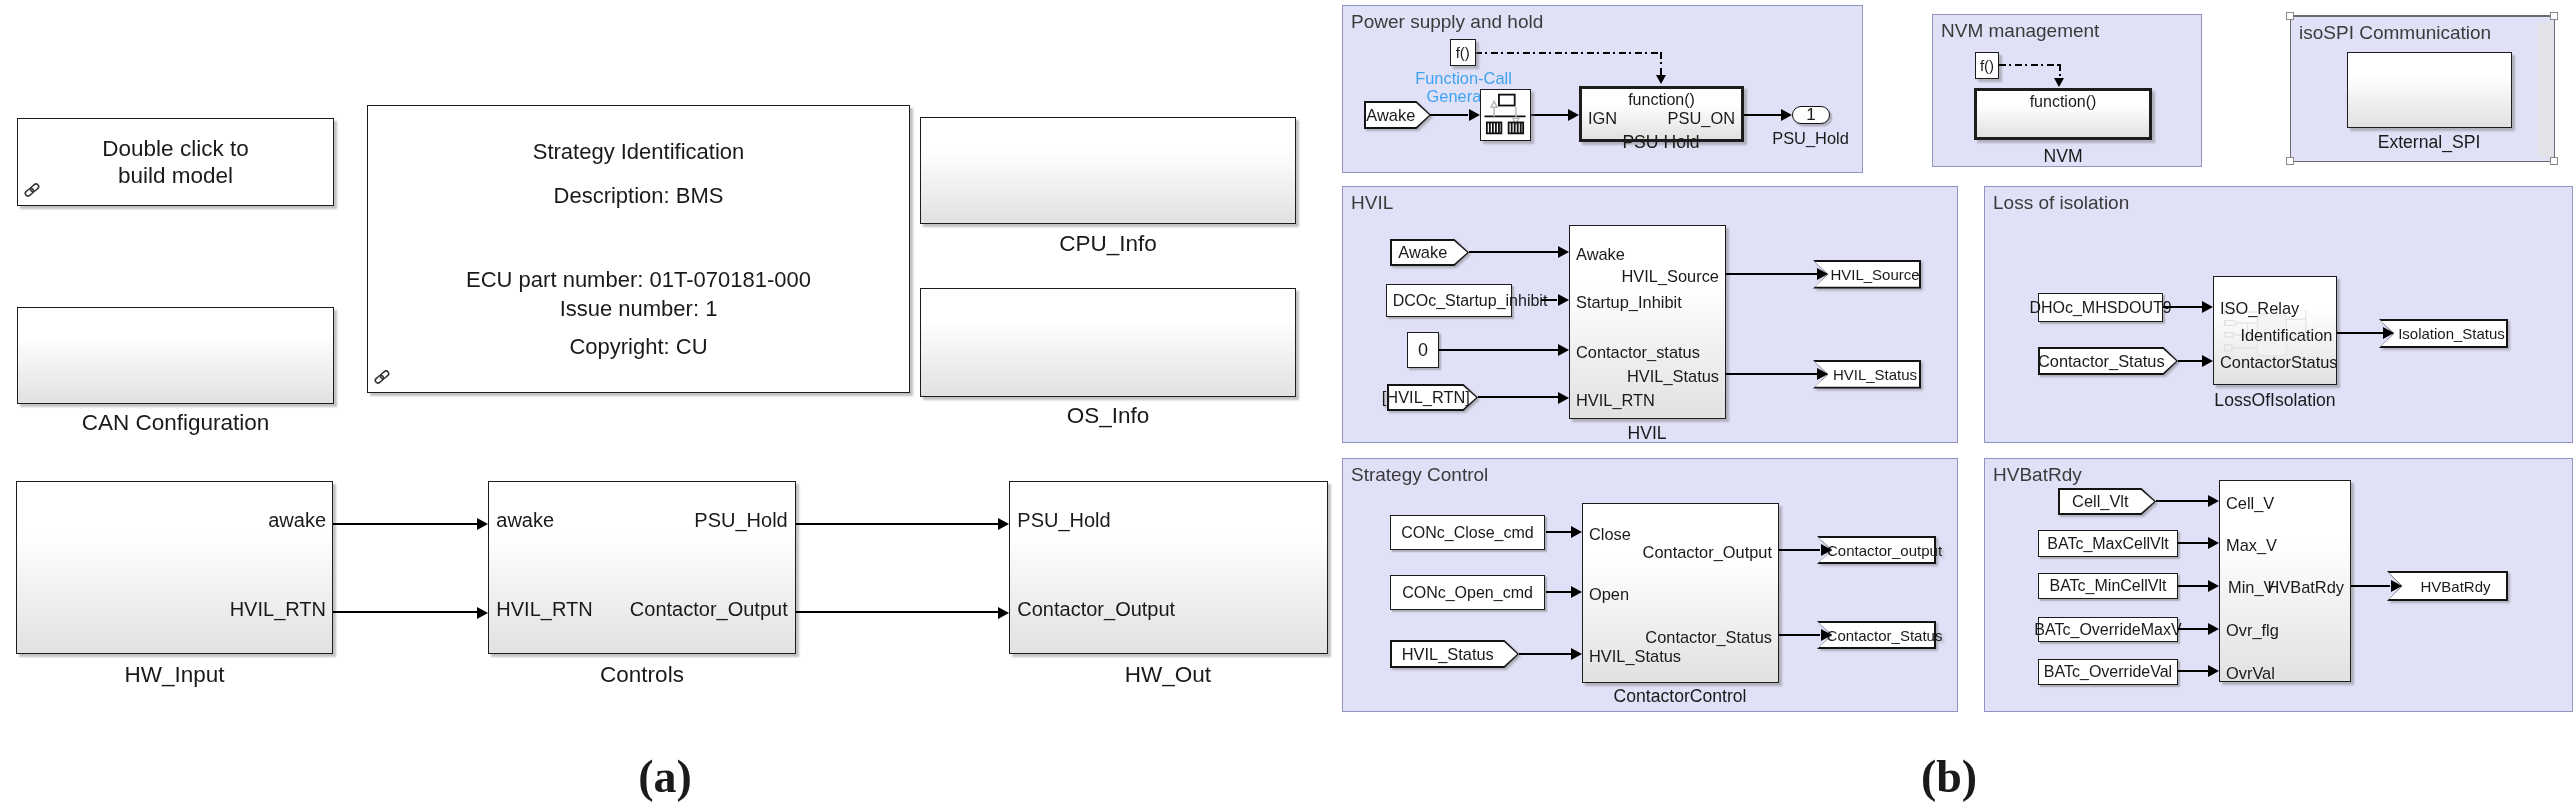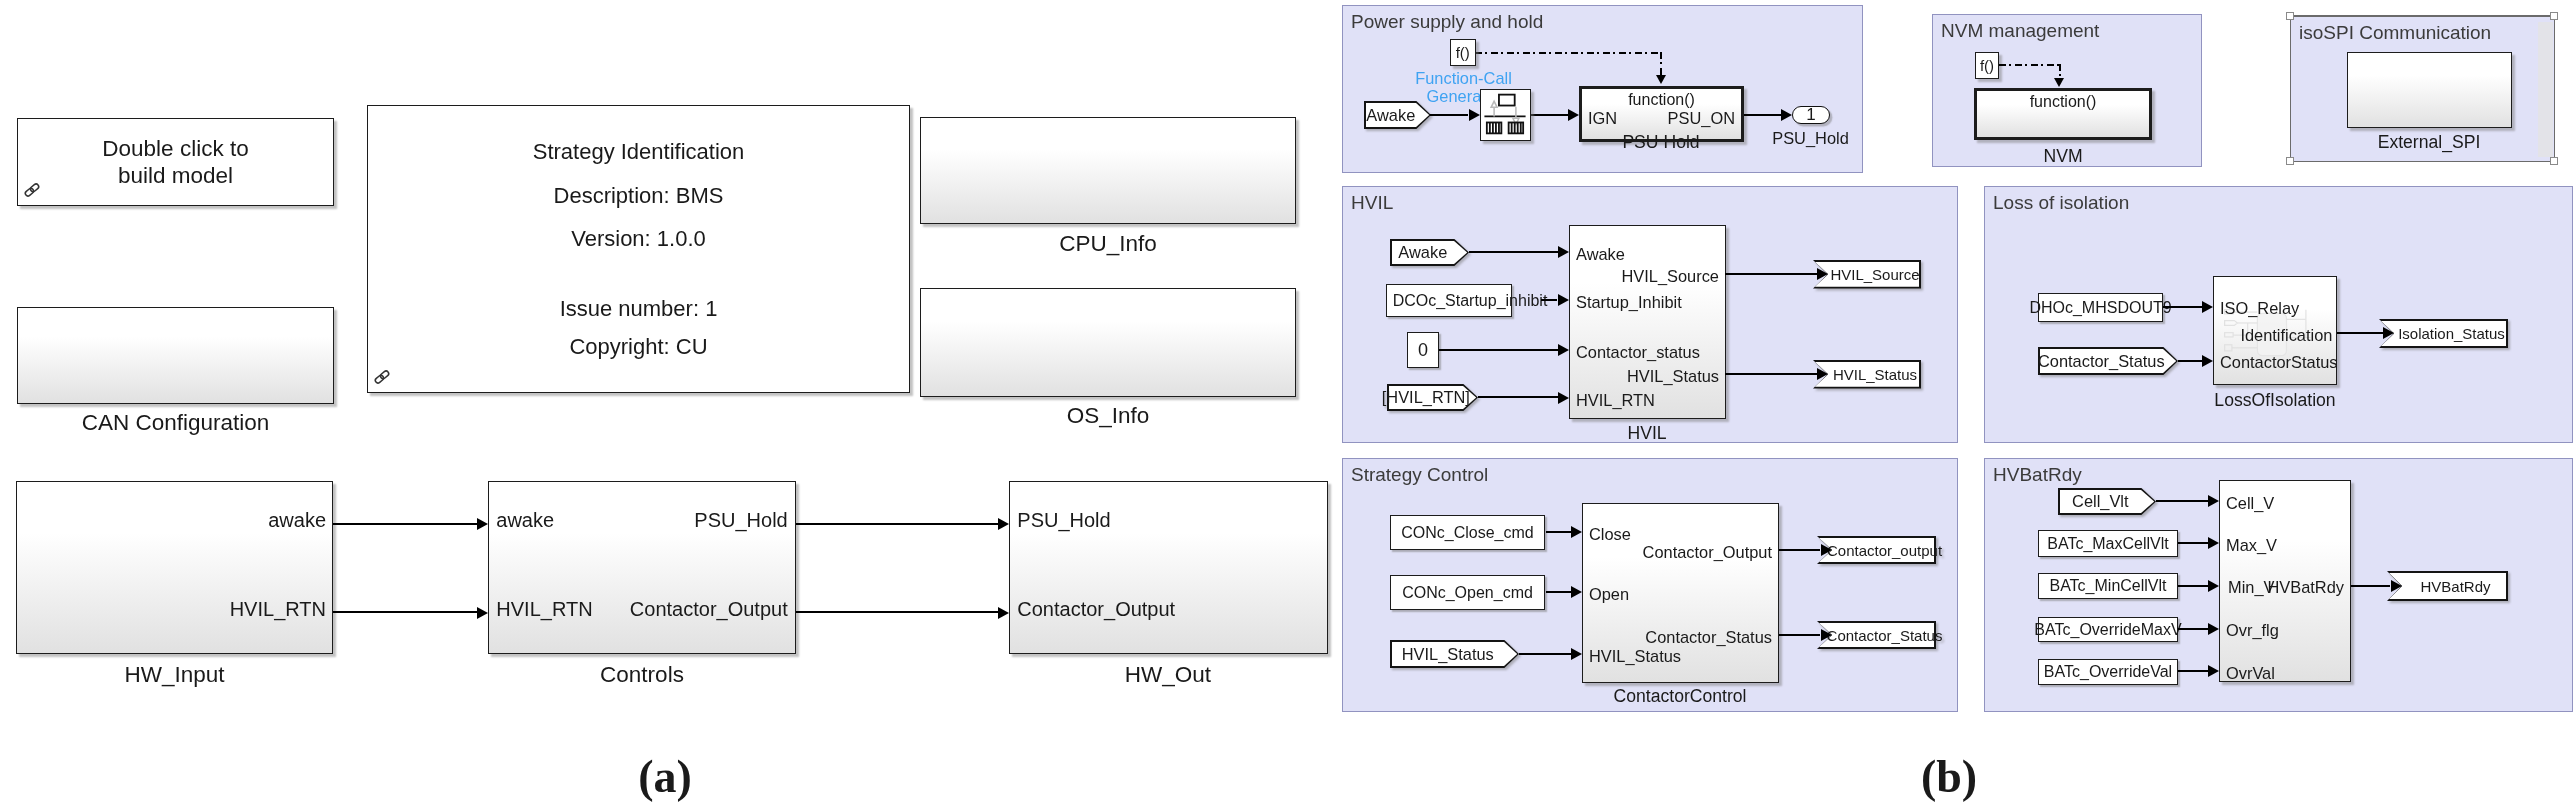--- a/index.html
+++ b/index.html
@@ -65,21 +65,21 @@
       </svg>
   </span>
 </div>
 
 <div class="blk grad" style="left:17px;top:307px;width:317px;height:97px;"></div>
 <div class="lbl" style="left:17px;top:410px;width:317px;">CAN Configuration</div>
 
 <div class="blk" style="left:367px;top:105px;width:543px;height:288px;">
   <span class="slines" style="top:77px;">Description: BMS</span>
   <span class="slines" style="top:33px;">Strategy Identification</span>
-  <span class="slines" style="top:120px;">Version: 1.0.0</span>
+  <span class="slines" style="top:161px;">ECU part number: 01T-070181-000</span>
   <span class="slines" style="top:190px;">Issue number: 1</span>
   <span class="slines" style="top:228px;">Copyright: CU</span>
   <span style="position:absolute;left:4.9px;bottom:3.6px;">
     <svg width="18" height="18" viewBox="0 0 24 24">
         <g fill="none" stroke="#333" stroke-width="2" transform="rotate(-40 12 12)">
           <rect x="1.5" y="8.5" width="12" height="7" rx="3.5"></rect>
           <rect x="10.5" y="8.5" width="12" height="7" rx="3.5"></rect>
         </g>
       </svg>
   </span>

